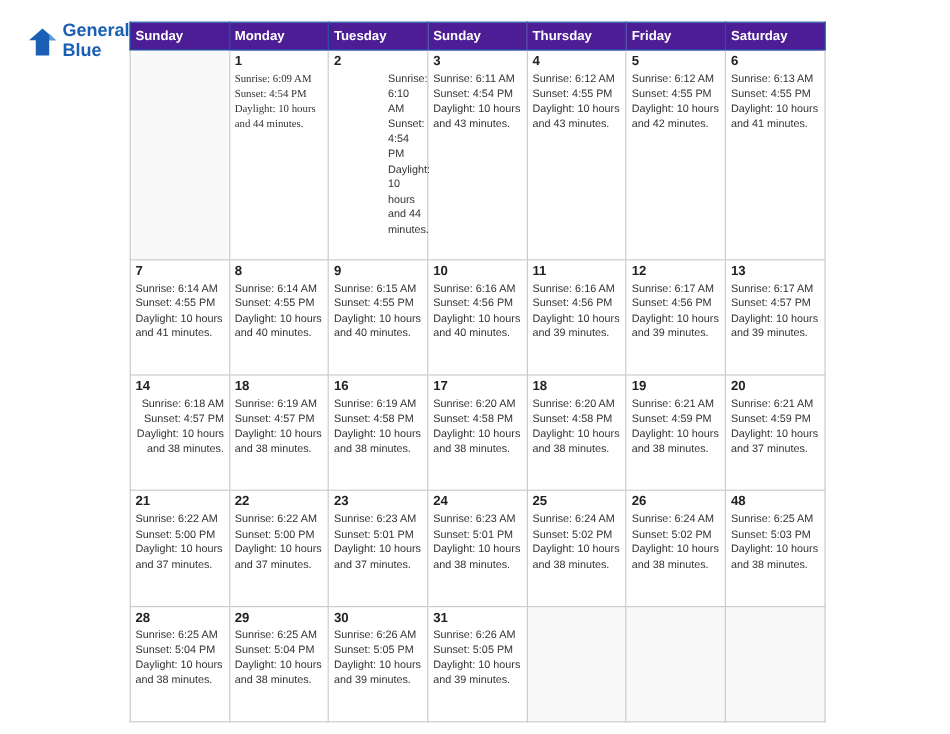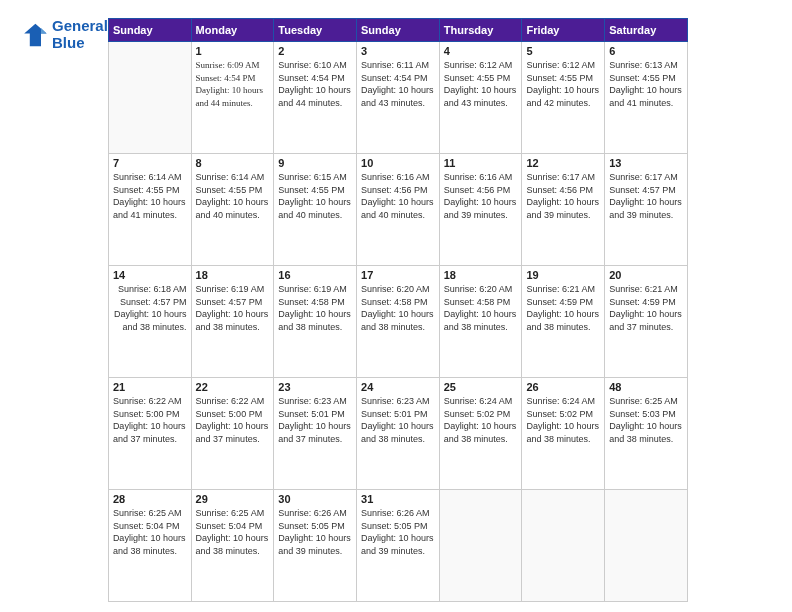--- a/index.html
+++ b/index.html
@@ -130,21 +130,21 @@
           <td class="empty"></td>
           <td>
             <span class="day-num">1</span>
             <div class="day-info" style="white-space: pre-line; font-family: Liberation Serif, serif;">Sunrise: 6:09 AM
 Sunset: 4:54 PM
 Daylight: 10 hours
 and 44 minutes.</div>
           </td>
           <td>
             <span class="day-num">2</span>
-            <div class="day-info" style="white-space: pre-line;">Sunrise: 6:10 AM
+            <div class="day-info" style="white-space: pre-line; margin-left: 45px;">Sunrise: 6:10 AM
 Sunset: 4:54 PM
 Daylight: 10 hours
 and 44 minutes.</div>
           </td>
           <td>
             <span class="day-num">3</span>
             <div class="day-info" style="white-space: pre-line;">Sunrise: 6:11 AM
 Sunset: 4:54 PM
 Daylight: 10 hours
 and 43 minutes.</div>

